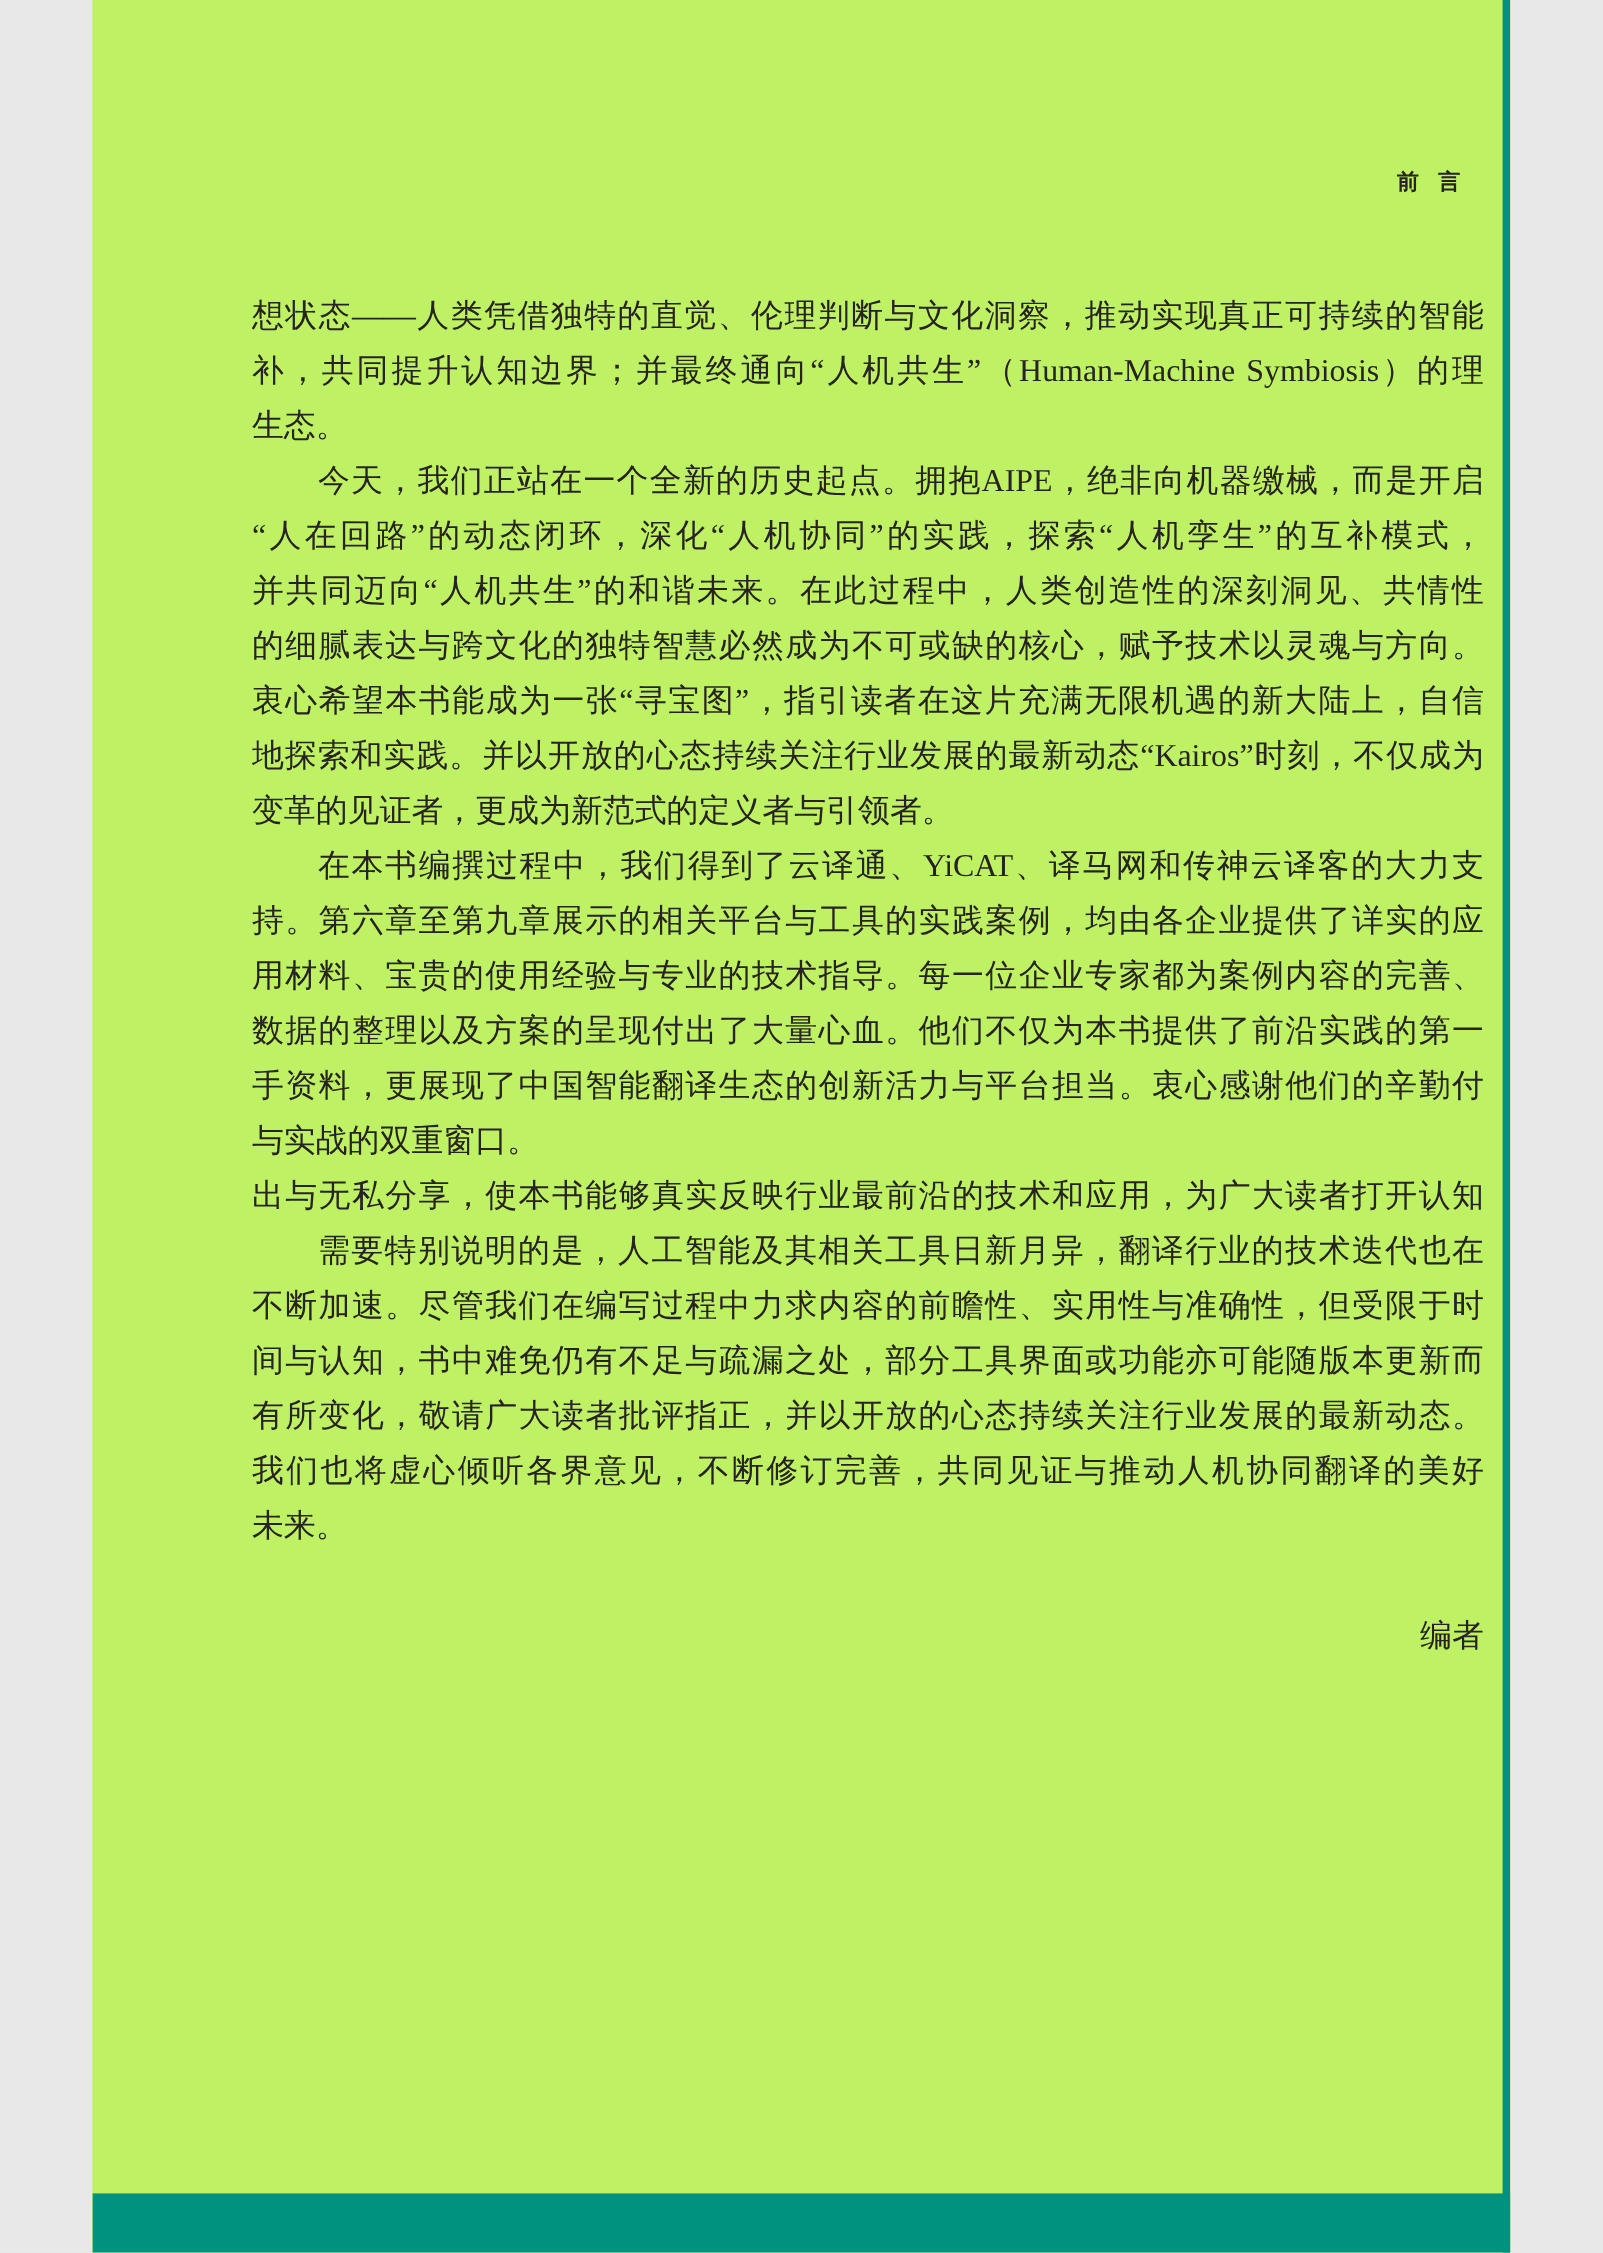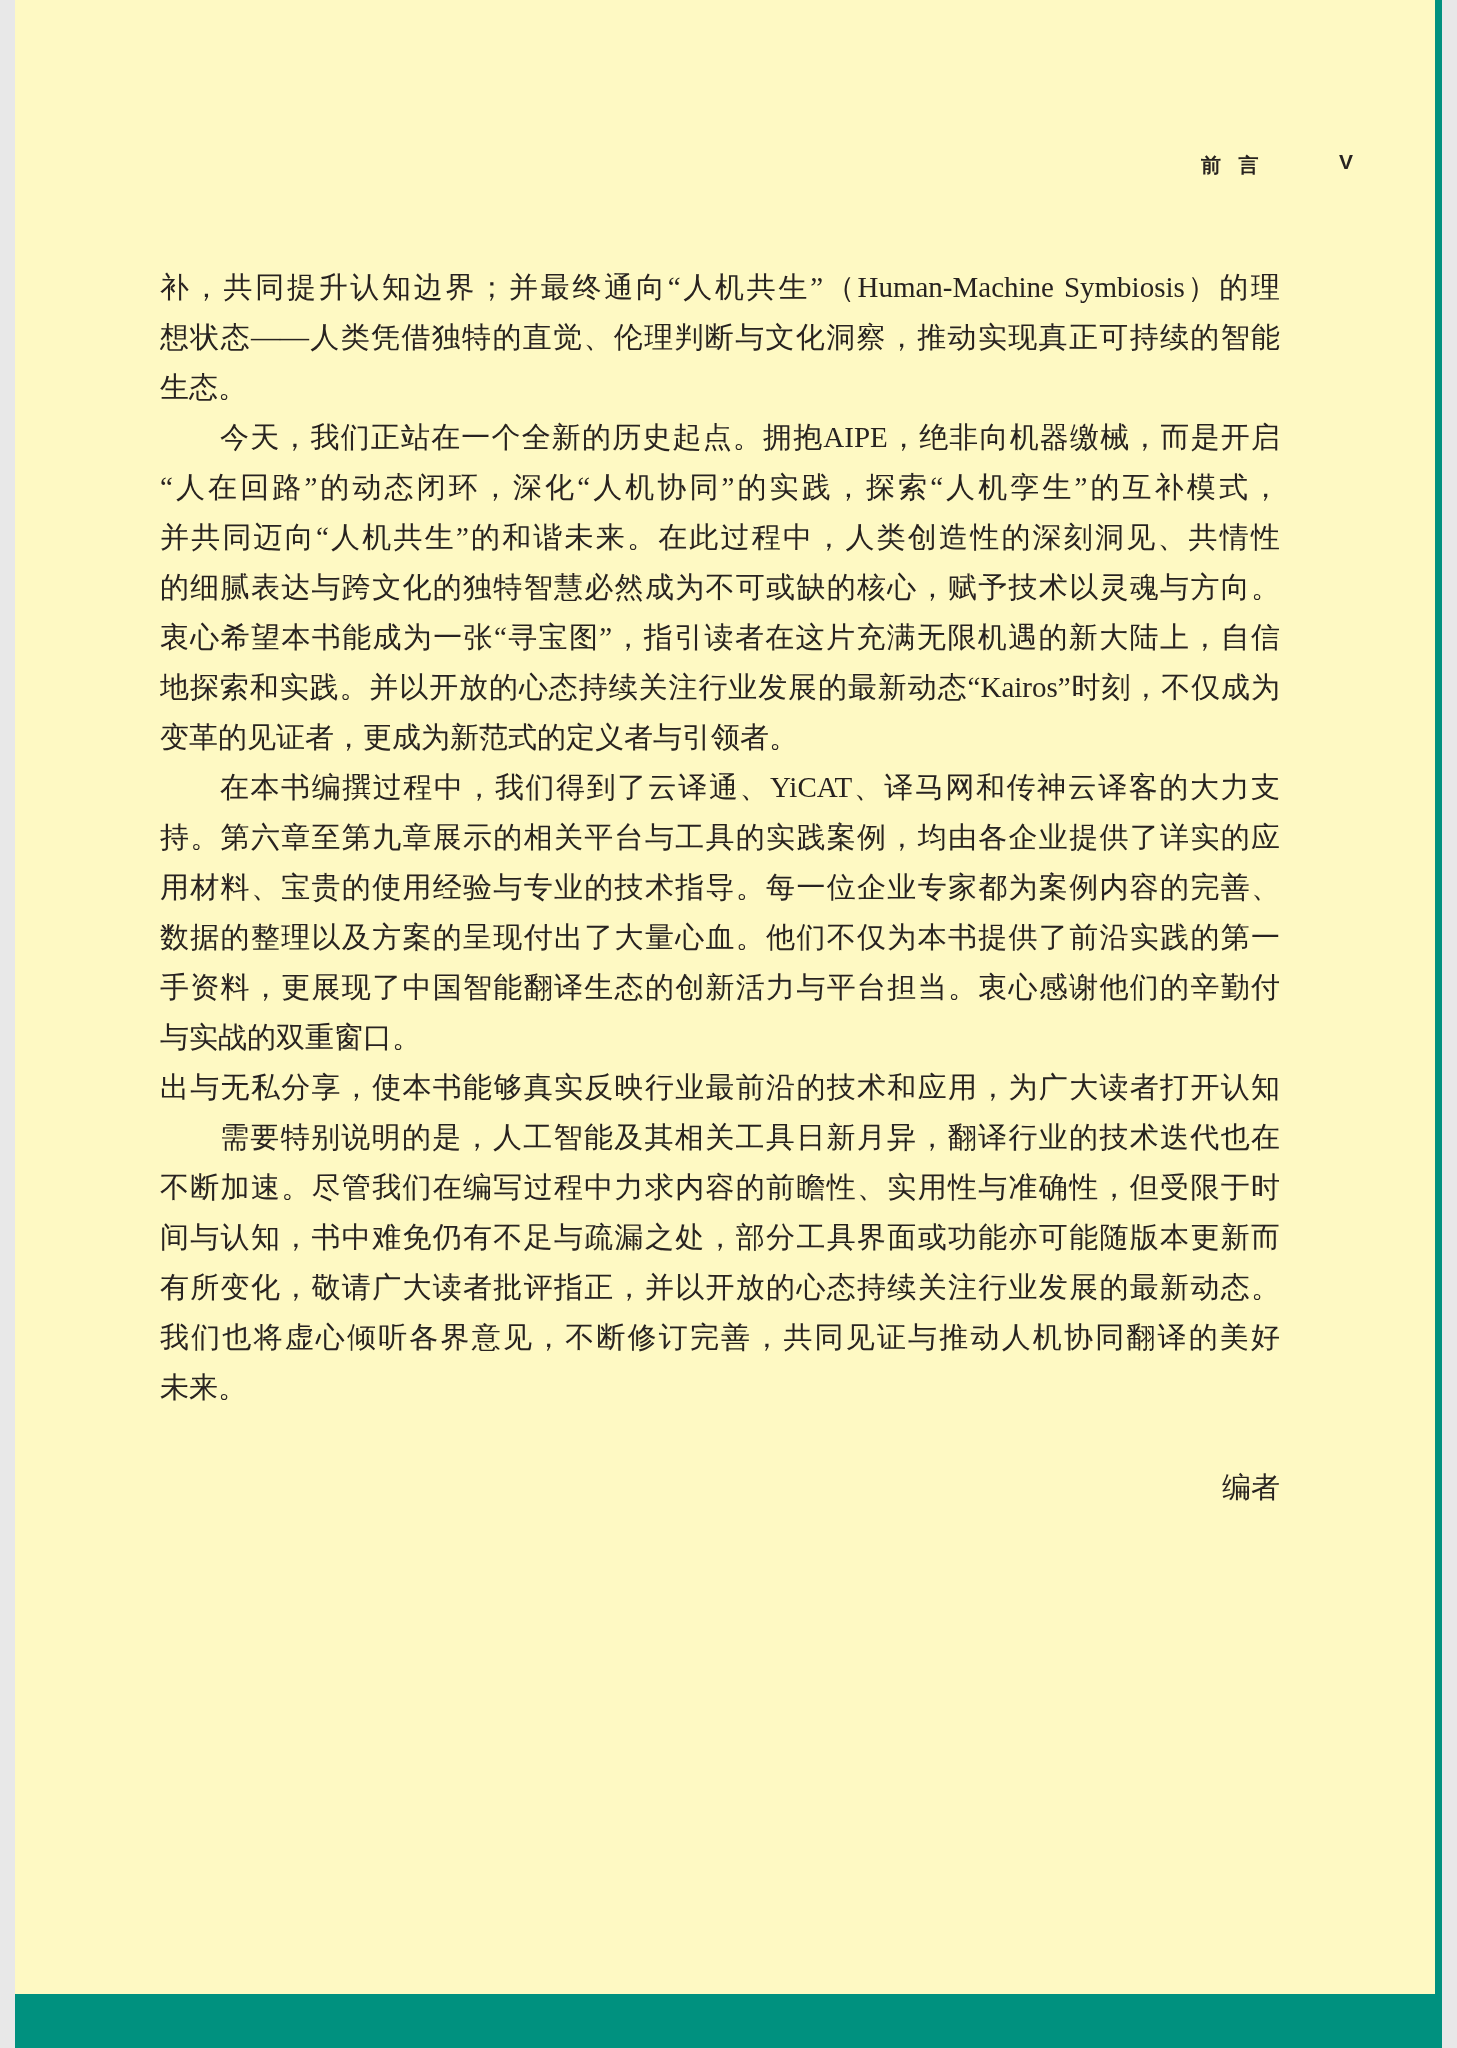--- a/index.html
+++ b/index.html
@@ -1,19 +1,19 @@
 <!DOCTYPE html>
 <html><head>
 <meta charset="utf-8">
 <style>
   html,body { margin:0; padding:0; background:#e8e8e8; }
   .page {
     position:relative;
-    width:1427px; height:2048px;
-    background:#fef9c3;
+    width:1289px; height:2048px;
+    background:#bef264;
     font-family:"Liberation Serif","DejaVu Serif",serif;
     color:#282320;
     overflow:hidden;
     margin:0 auto;
   }
   .header-title {
     position:absolute; left:1186px; top:152px;
     font-family:"Liberation Sans","DejaVu Sans",sans-serif;
     font-weight:700; font-size:20px; letter-spacing:6px;
     color:#282320;
@@ -52,22 +52,22 @@
 </head>
 <body>
 
 <div class="page">
 
   <span class="header-title">前 言</span>
   <span class="page-number">V</span>
 
   <main class="body-text">
 
+    <div class="line">想状态——人类凭借独特的直觉、伦理判断与文化洞察，推动实现真正可持续的智能</div>
     <div class="line">补，共同提升认知边界；并最终通向“人机共生”（Human-Machine Symbiosis）的理</div>
-    <div class="line">想状态——人类凭借独特的直觉、伦理判断与文化洞察，推动实现真正可持续的智能</div>
     <div class="line para-end">生态。</div>
 
     <div class="line indent">今天，我们正站在一个全新的历史起点。拥抱AIPE，绝非向机器缴械，而是开启</div>
     <div class="line">“人在回路”的动态闭环，深化“人机协同”的实践，探索“人机孪生”的互补模式，</div>
     <div class="line">并共同迈向“人机共生”的和谐未来。在此过程中，人类创造性的深刻洞见、共情性</div>
     <div class="line">的细腻表达与跨文化的独特智慧必然成为不可或缺的核心，赋予技术以灵魂与方向。</div>
     <div class="line">衷心希望本书能成为一张“寻宝图”，指引读者在这片充满无限机遇的新大陆上，自信</div>
     <div class="line">地探索和实践。并以开放的心态持续关注行业发展的最新动态“Kairos”时刻，不仅成为</div>
     <div class="line para-end">变革的见证者，更成为新范式的定义者与引领者。</div>
 

